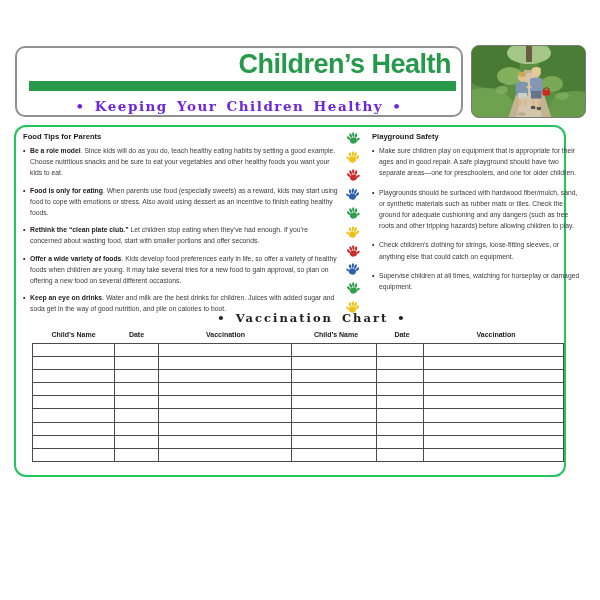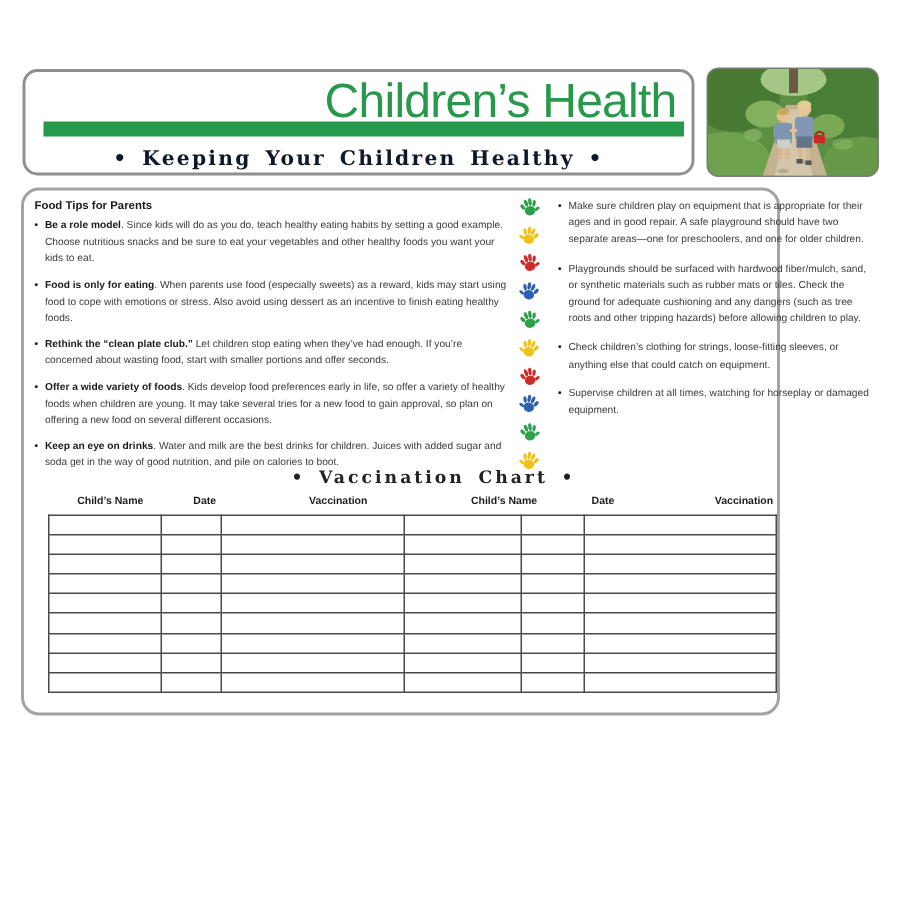--- a/index.html
+++ b/index.html
@@ -2,35 +2,35 @@
 <html><head>
 <meta charset="utf-8">
 <style>
   html,body{margin:0;padding:0;background:#fff;}
   .page{position:relative;width:600px;height:600px;background:#ffffff;overflow:hidden;
         font-family:"Liberation Sans",sans-serif;color:#3b3b3b;}
 
   
   .header-box{position:absolute;left:15px;top:46px;width:448px;height:71px;
               border:2px solid #909090;border-radius:10px;background:#fff;box-sizing:border-box;}
-  .main-title{position:absolute;right:10px;top:1px;font-size:32px;font-weight:normal;
+  .main-title{position:absolute;right:10px;top:1px;font-size:27px;font-weight:bold;
               letter-spacing:-0.5px;color:#27994b;white-space:nowrap;}
   .green-bar{position:absolute;left:12px;top:33px;width:427px;height:10px;background:#27994b;}
   .tagline{position:absolute;left:0;right:0;top:50px;text-align:center;
-           font-family:"DejaVu Serif",serif;font-weight:bold;font-size:13.5px;color:#0f172a;
+           font-family:"DejaVu Serif",serif;font-weight:bold;font-size:13.5px;color:#6d28d9;
            letter-spacing:1.5px;word-spacing:3px;white-space:nowrap;}
 
   
   .photo{position:absolute;left:471px;top:45px;width:115px;height:73px;border:1px solid #7a7a7a;
          border-radius:8px;overflow:hidden;box-sizing:border-box;background:#5d8f43;}
   .photo svg{display:block;}
 
   
-  .content-box{position:absolute;left:14px;top:125px;width:506px;height:352px;
-               border:2px solid #a3a3a3;border-radius:12px;background:#fff;box-sizing:border-box;}
+  .content-box{position:absolute;left:14px;top:125px;width:552px;height:352px;
+               border:2px solid #22c55e;border-radius:12px;background:#fff;box-sizing:border-box;}
   .content-inner{position:absolute;left:0;top:0;right:0;bottom:0;}
 
   .section-heading{font-size:7.6px;font-weight:bold;color:#1a1a1a;margin:0 0 4px 0;}
 
   .food-tips{position:absolute;left:7px;top:5px;width:317px;}
   .tip-list,.safety-list{list-style:none;margin:0;padding:0;}
   .tip-list li,.safety-list li{position:relative;font-size:6.8px;line-height:11.2px;
        padding-left:7px;margin-bottom:6px;color:#3b3b3b;}
   .tip-list li::before,.safety-list li::before{content:"•";position:absolute;left:0;top:0;
        font-weight:bold;color:#1a1a1a;}
@@ -240,20 +240,21 @@
                 <ellipse cx="7.6" cy="6" rx="1.7" ry="3.6" transform="rotate(-10 7.6 6)"></ellipse>
                 <ellipse cx="11.6" cy="5.6" rx="1.7" ry="3.6" transform="rotate(4 11.6 5.6)"></ellipse>
                 <ellipse cx="15.3" cy="7.6" rx="1.6" ry="3.2" transform="rotate(20 15.3 7.6)"></ellipse>
                 <ellipse cx="17.3" cy="13.5" rx="1.5" ry="2.7" transform="rotate(62 17.3 13.5)"></ellipse>
               </g>
             </svg>
           </div>
         </div>
 
       <div class="playground">
+        <div class="section-heading">Playground Safety</div>
         <ul class="safety-list">
             <li>Make sure children play on equipment that is appropriate for their ages and in good repair. A safe playground should have two separate areas—one for preschoolers, and one for older children.</li>
             <li>Playgrounds should be surfaced with hardwood fiber/mulch, sand, or synthetic materials such as rubber mats or tiles. Check the ground for adequate cushioning and any dangers (such as tree roots and other tripping hazards) before allowing children to play.</li>
             <li>Check children’s clothing for strings, loose-fitting sleeves, or anything else that could catch on equipment.</li>
             <li>Supervise children at all times, watching for horseplay or damaged equipment.</li>
           </ul>
       </div>
 
       <div class="vax-heading">• Vaccination Chart •</div>
 

